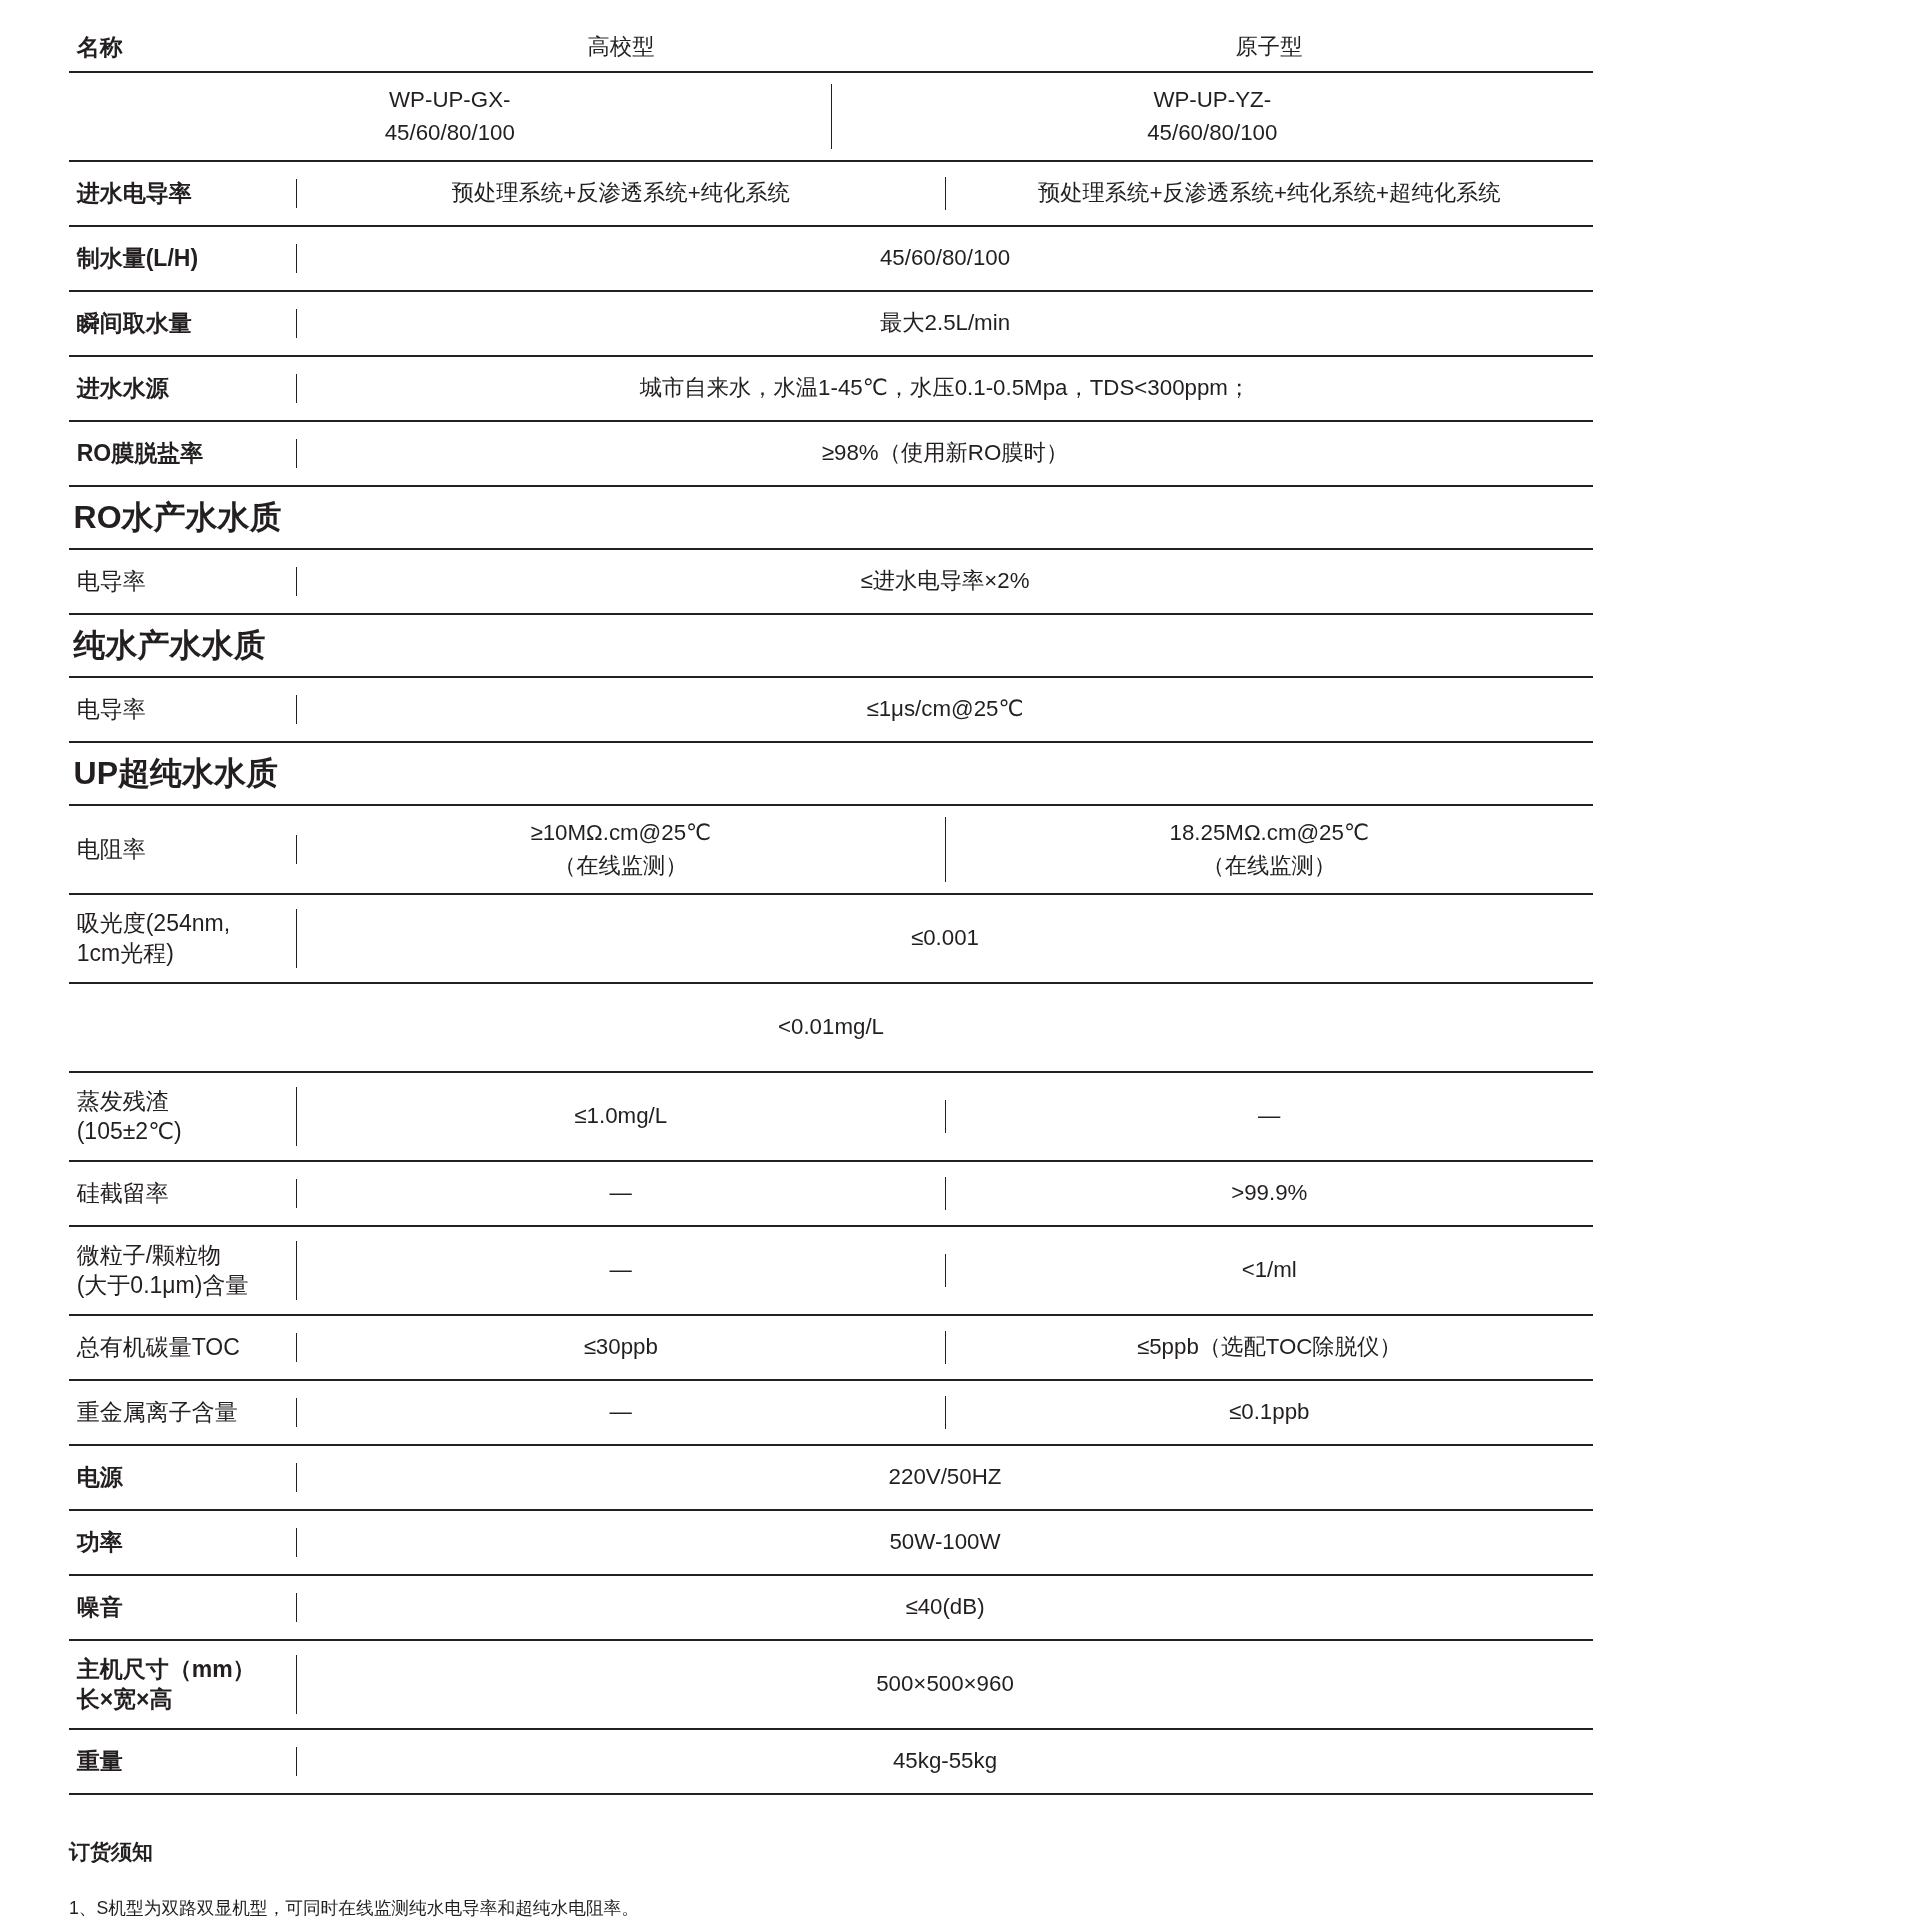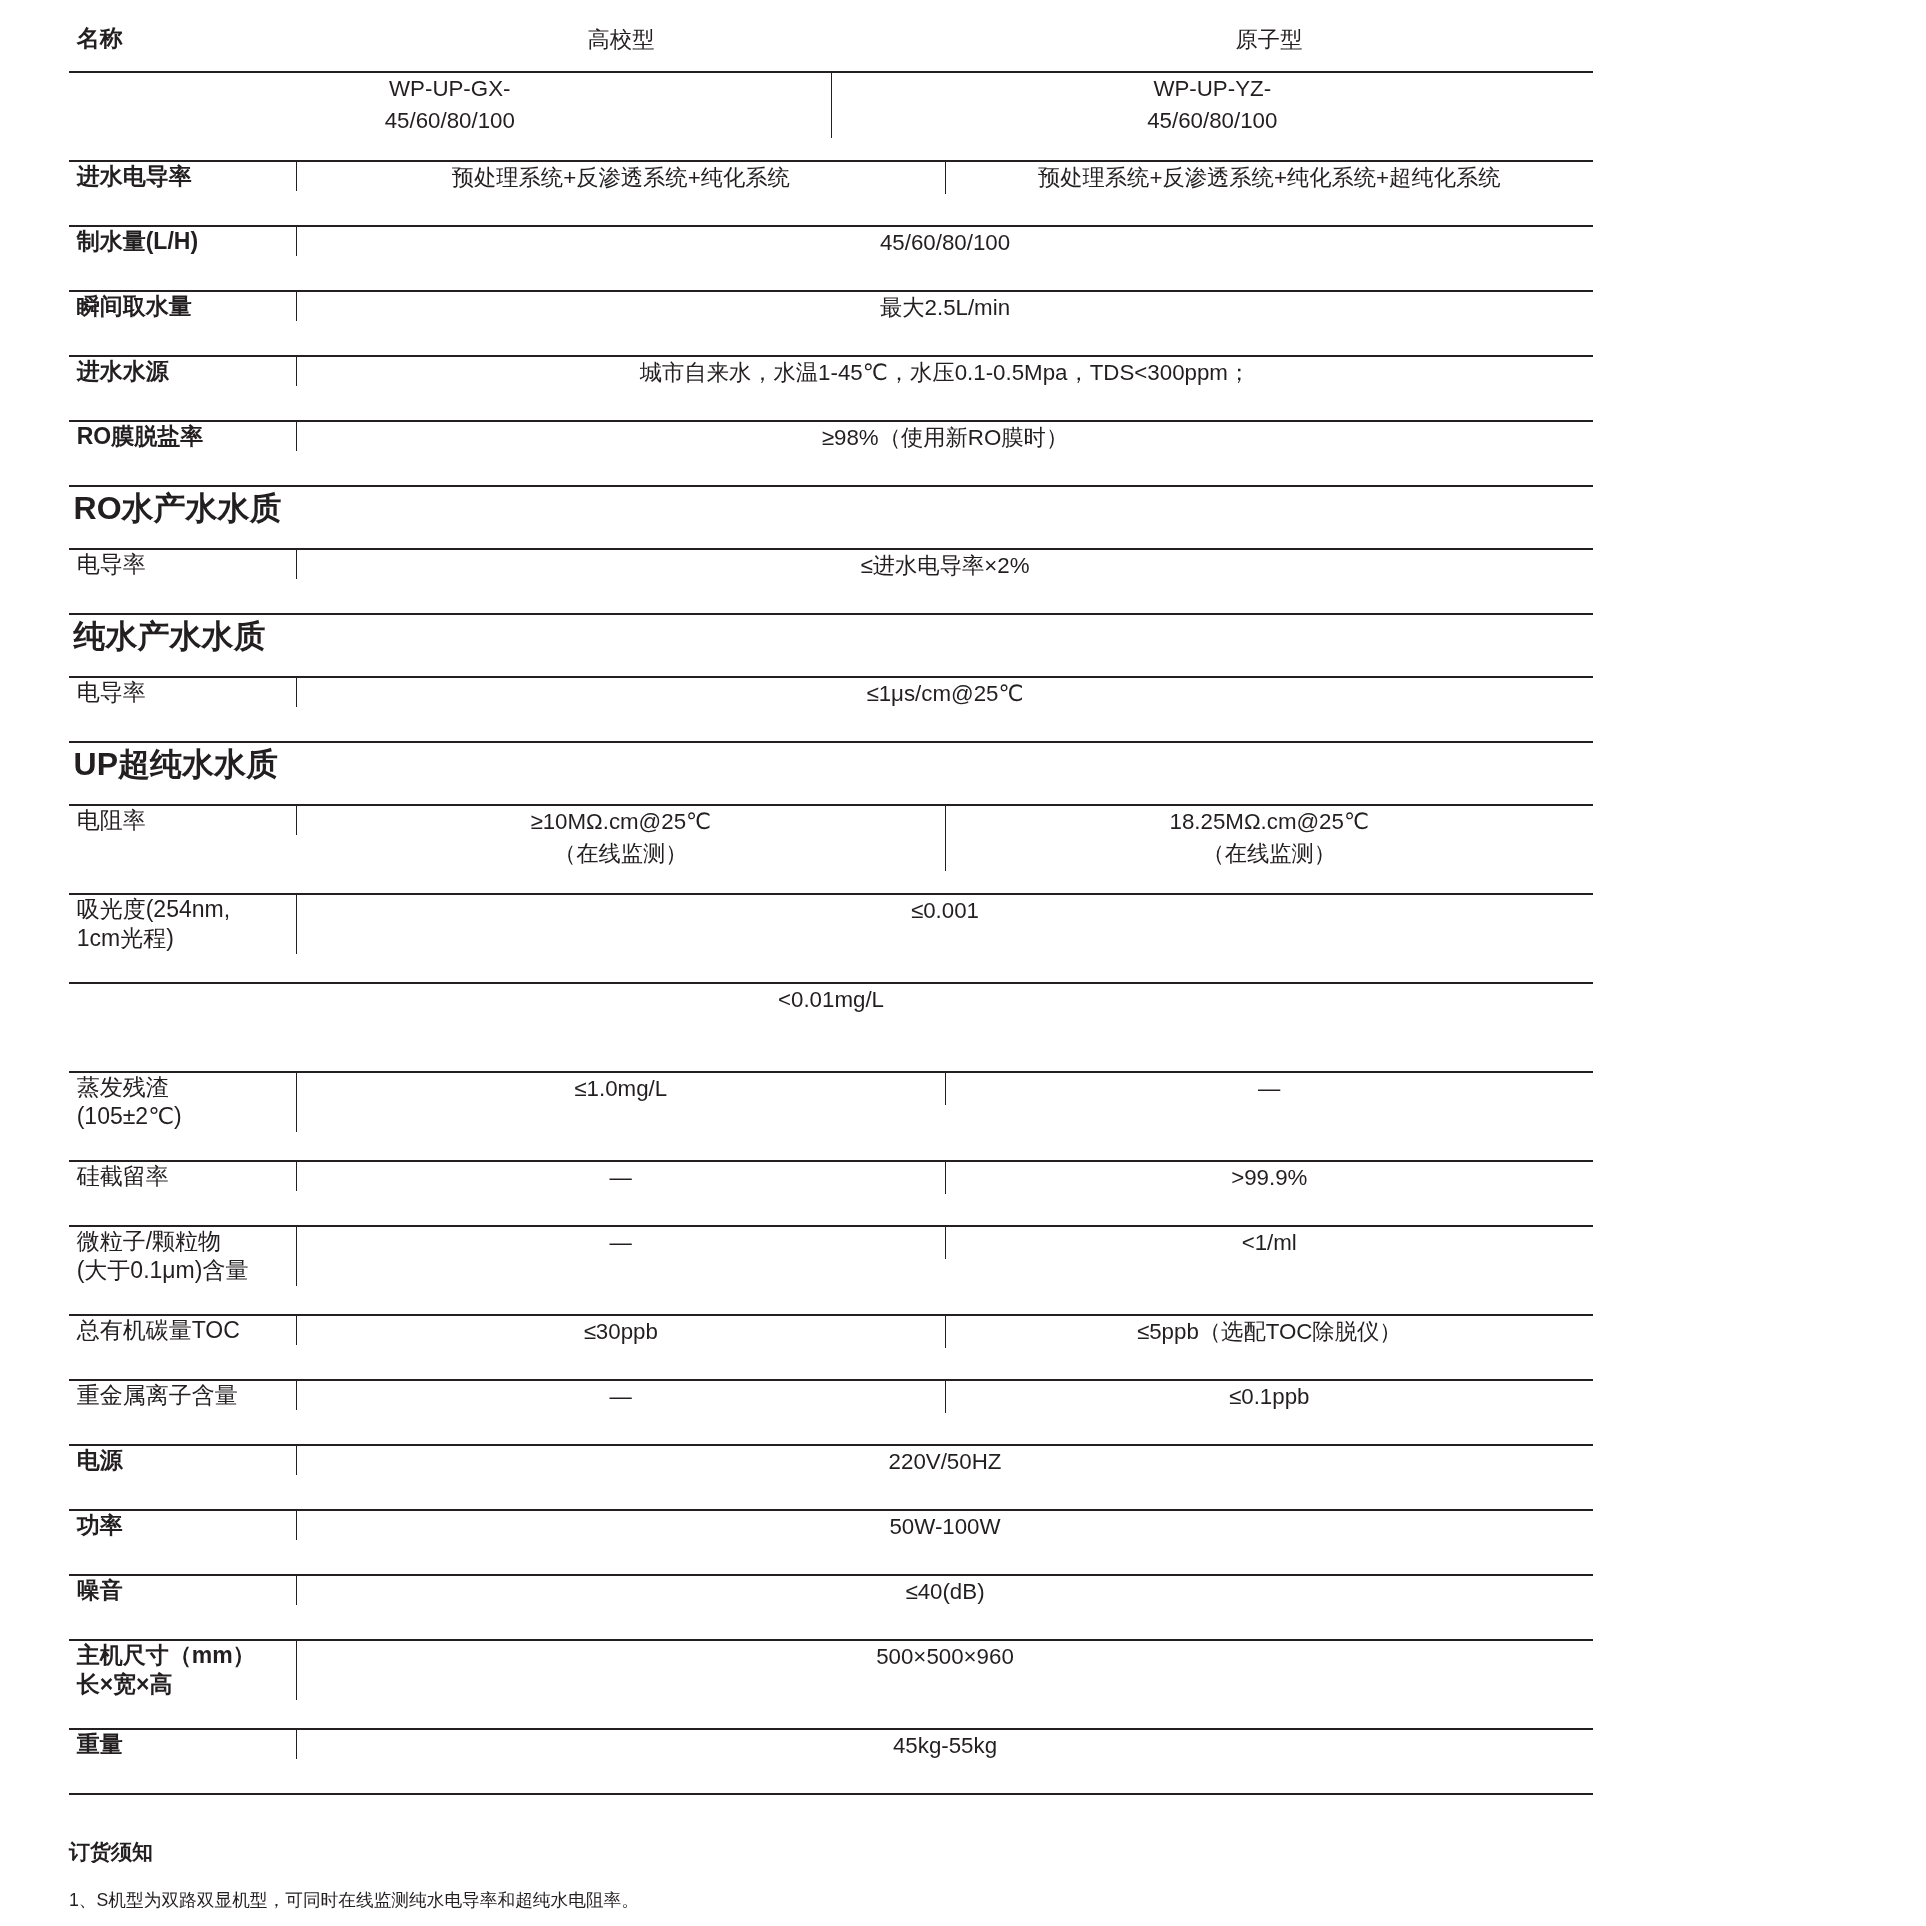--- a/index.html
+++ b/index.html
@@ -16,21 +16,21 @@
     overflow: hidden;
   }
   #spec-table {
     position: absolute;
     left: 69px;
     top: 24px;
     width: 1524px;
   }
   .row {
     display: flex;
-    align-items: flex-start;
+    align-items: center;
     border-bottom: 2.3px solid #241f20;
     box-sizing: border-box;
   }
   .row.h-header { min-height: 49px; border-bottom: 2.3px solid #241f20; }
   .row.h-def    { min-height: 65px; }
   .row.h-tall   { min-height: 89px; }
   .row.h-sect   { min-height: 63px; }
   .cell {
     display: flex;
     flex-direction: column;
@@ -70,21 +70,21 @@
   }
   #order-notes {
     position: absolute;
     left: 69px;
     top: 1838px;
     width: 1772px;
   }
   #notes-title {
     font-size: 21px;
     font-weight: bold;
-    margin-bottom: 24px;
+    margin-bottom: 32px;
   }
   .note-item {
     font-size: 17.7px;
     line-height: 1.2;
     margin-bottom: 19px;
   }
 </style>
 </head>
 <body style="color: rgb(35, 31, 32); background: rgb(255, 255, 255);">
 

